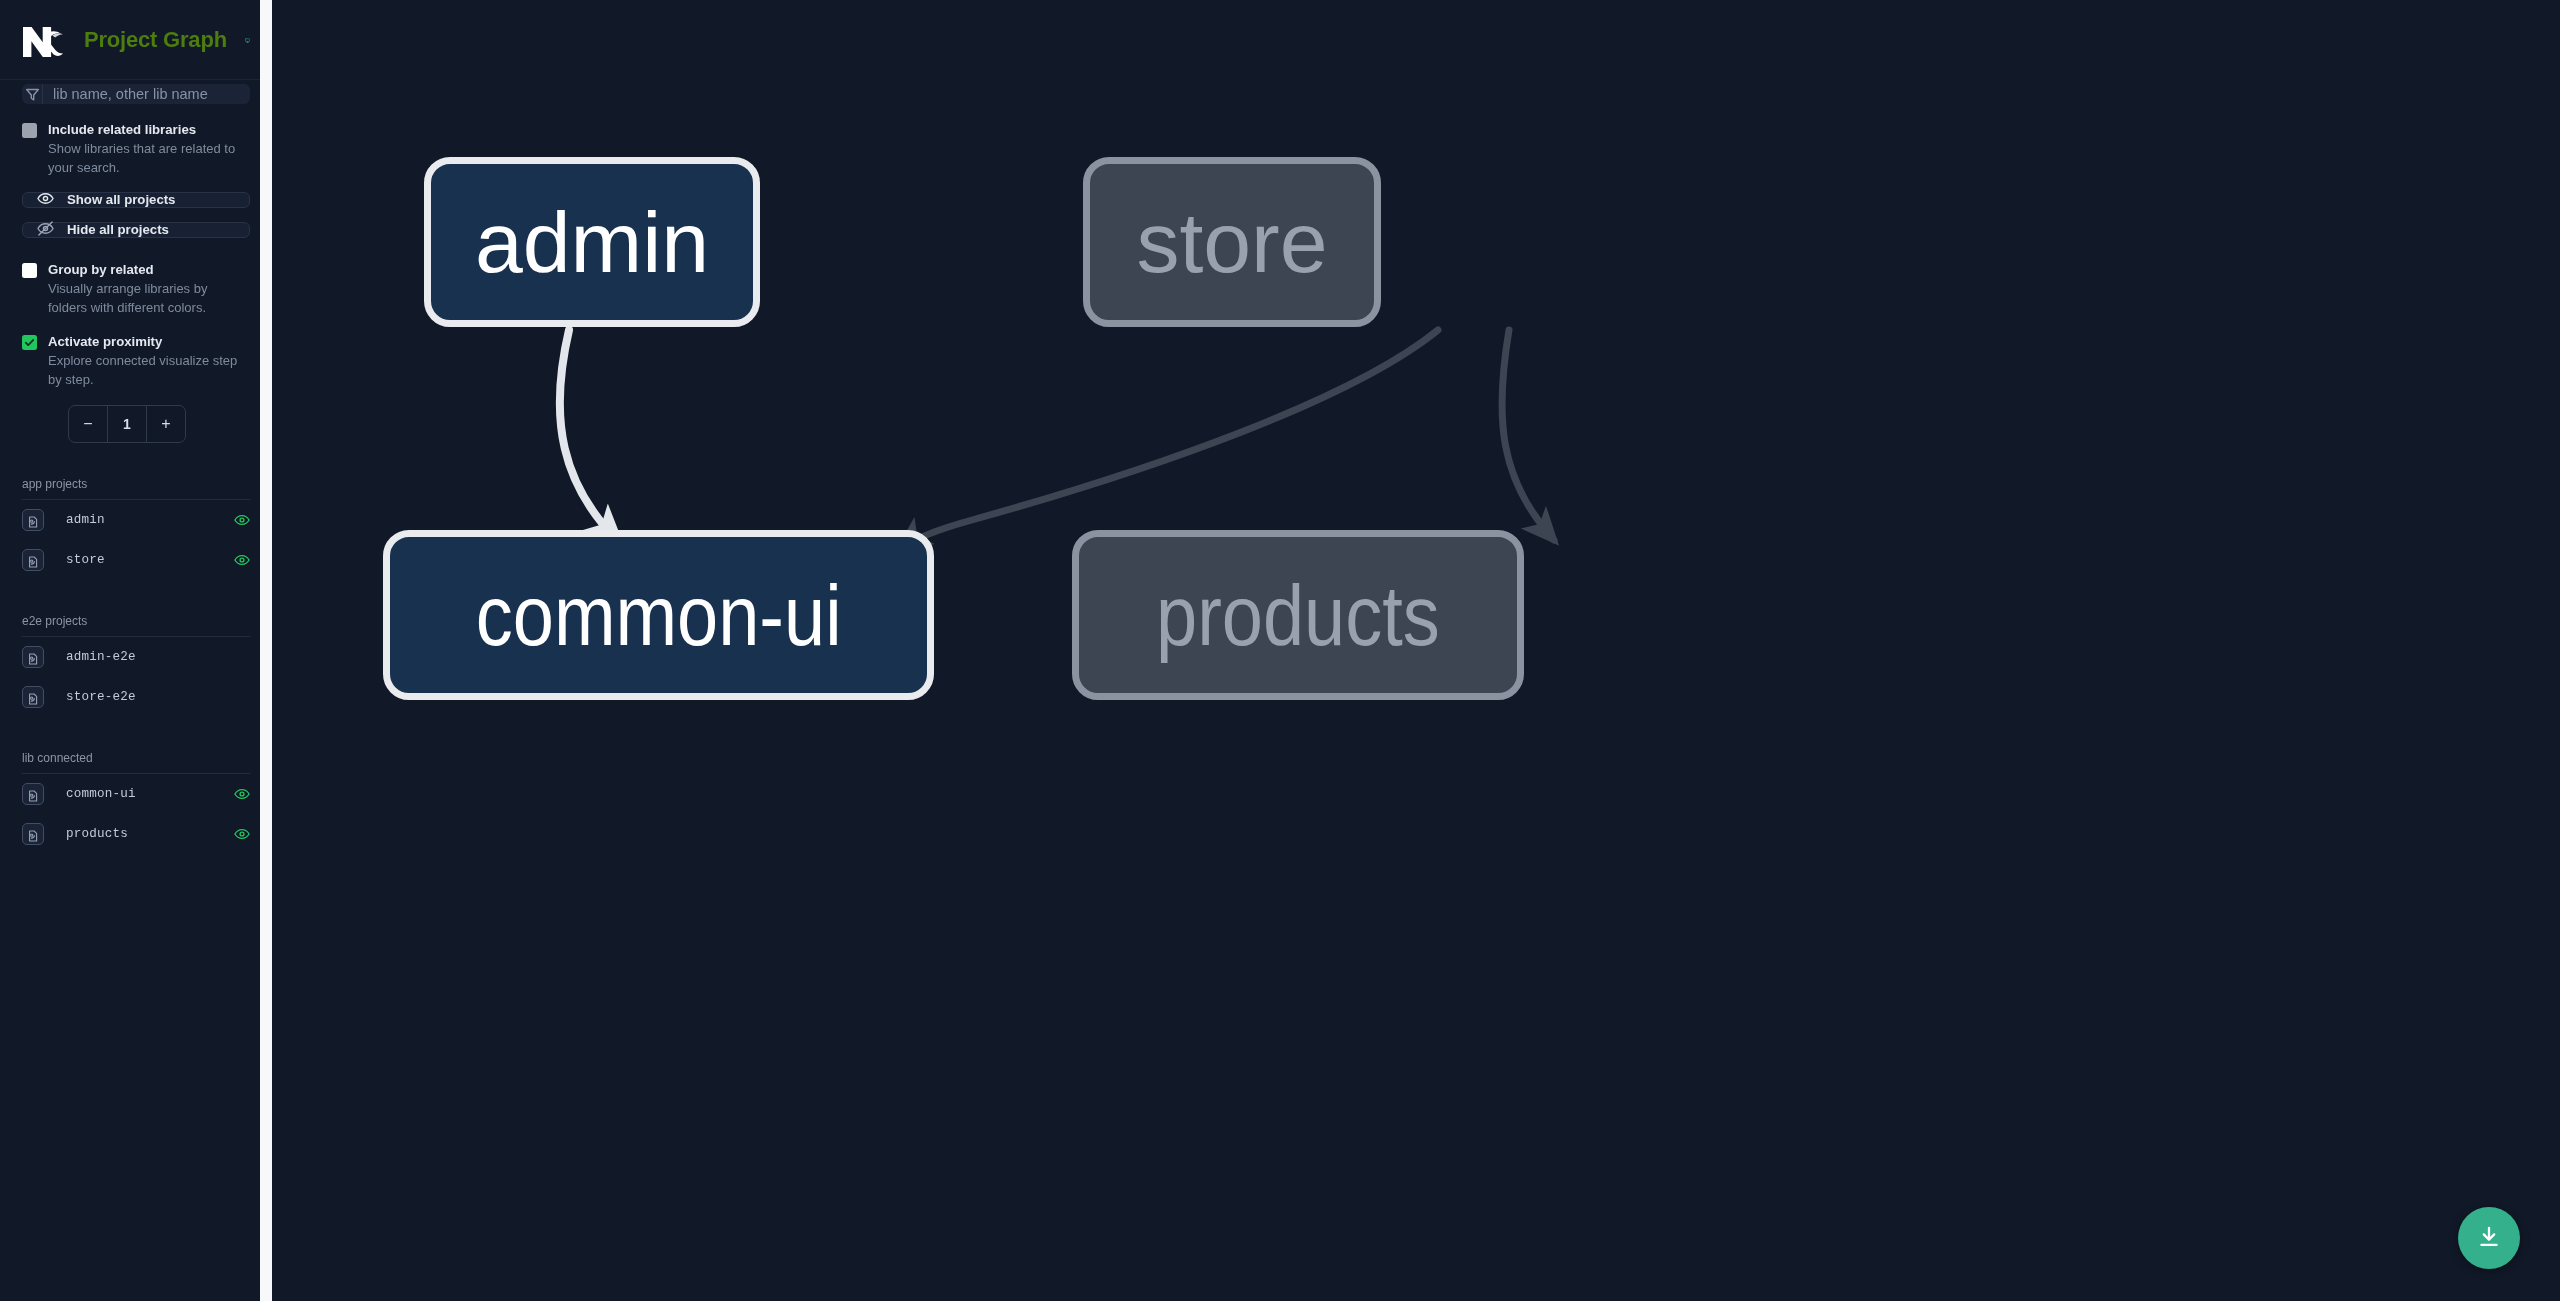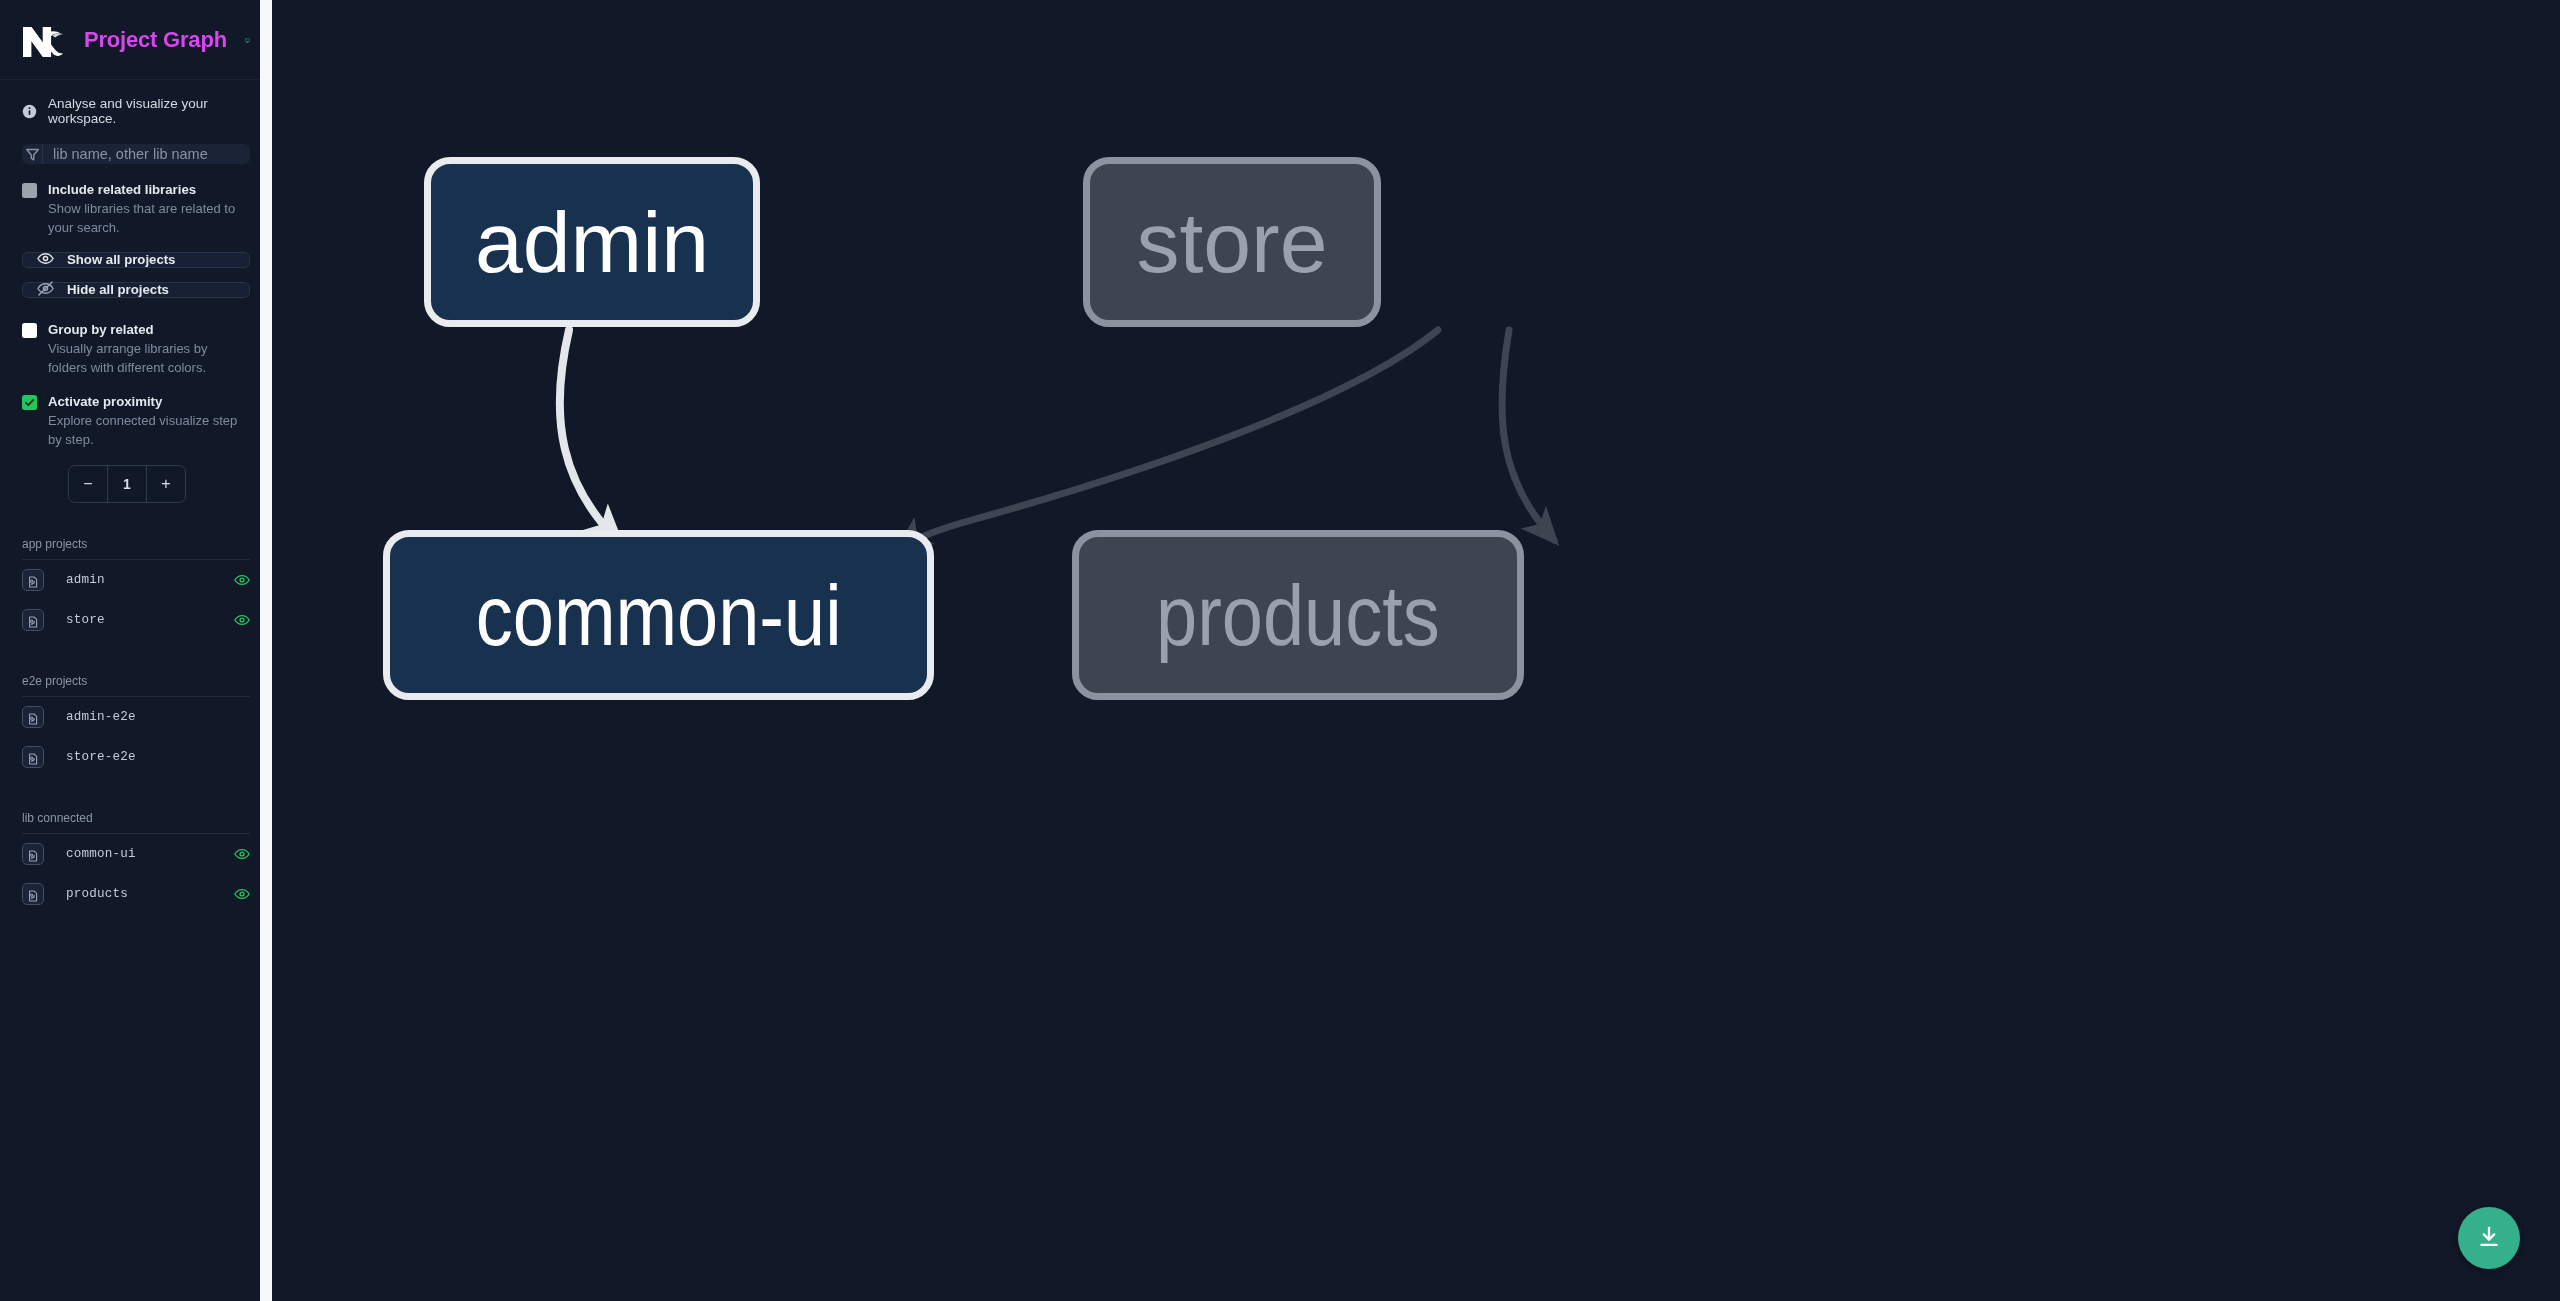--- a/index.html
+++ b/index.html
@@ -21,21 +21,21 @@
     overflow:hidden;
   }
   .sb-header {
     height:80px;
     display:flex; align-items:center;
     padding:0 22px;
     border-bottom:1px solid #1c2434;
   }
   .nx-logo { width:42px; height:38px; flex:0 0 42px; }
   .sb-title {
-    font-size:22px; font-weight:bold; color:#d946ef;
+    font-size:22px; font-weight:bold; color:#4d7c0f;
     margin-left:20px; letter-spacing:-0.2px;
     white-space:nowrap;
   }
   .monitor-ico { margin-left:18px; width:20px; height:20px; display:block; }
 
   .sb-tagline {
     display:flex; align-items:center; gap:11px;
     padding:16px 22px 14px 22px;
     font-size:13.5px; color:#d5dae3;
   }
@@ -190,30 +190,20 @@
       </span>
       <span class="sb-title">Project Graph</span>
       <span class="monitor-ico">
         <svg viewBox="0 0 20 20" fill="none" stroke="#34b18c" stroke-width="1.9" stroke-linecap="round" stroke-linejoin="round" xmlns="http://www.w3.org/2000/svg">
           <rect x="2" y="3" width="16" height="11" rx="1.6"></rect>
           <path d="M7 17.2h6M10 14.2v3"></path>
         </svg>
       </span>
     </div>
 
-    <div class="sb-tagline">
-      <span class="info-ico">
-        <svg viewBox="0 0 16 16" xmlns="http://www.w3.org/2000/svg">
-          <circle cx="8" cy="8" r="7.2" fill="#c3cbd8"></circle>
-          <rect x="7.1" y="6.7" width="1.8" height="5" rx=".8" fill="#111827"></rect>
-          <circle cx="8" cy="4.4" r="1.05" fill="#111827"></circle>
-        </svg>
-      </span>
-      <span>Analyse and visualize your workspace.</span>
-    </div>
 
     <div class="sb-body">
 
       <div class="search-row">
         <span class="search-ico-box">
           <span class="search-ico">
             <svg viewBox="0 0 16 16" fill="none" stroke="#8792a5" stroke-width="1.5" stroke-linejoin="round" xmlns="http://www.w3.org/2000/svg">
               <path d="M1.8 2.6h12.4L9.3 8.5v5.2L6.7 12V8.5z"></path>
             </svg>
           </span>

